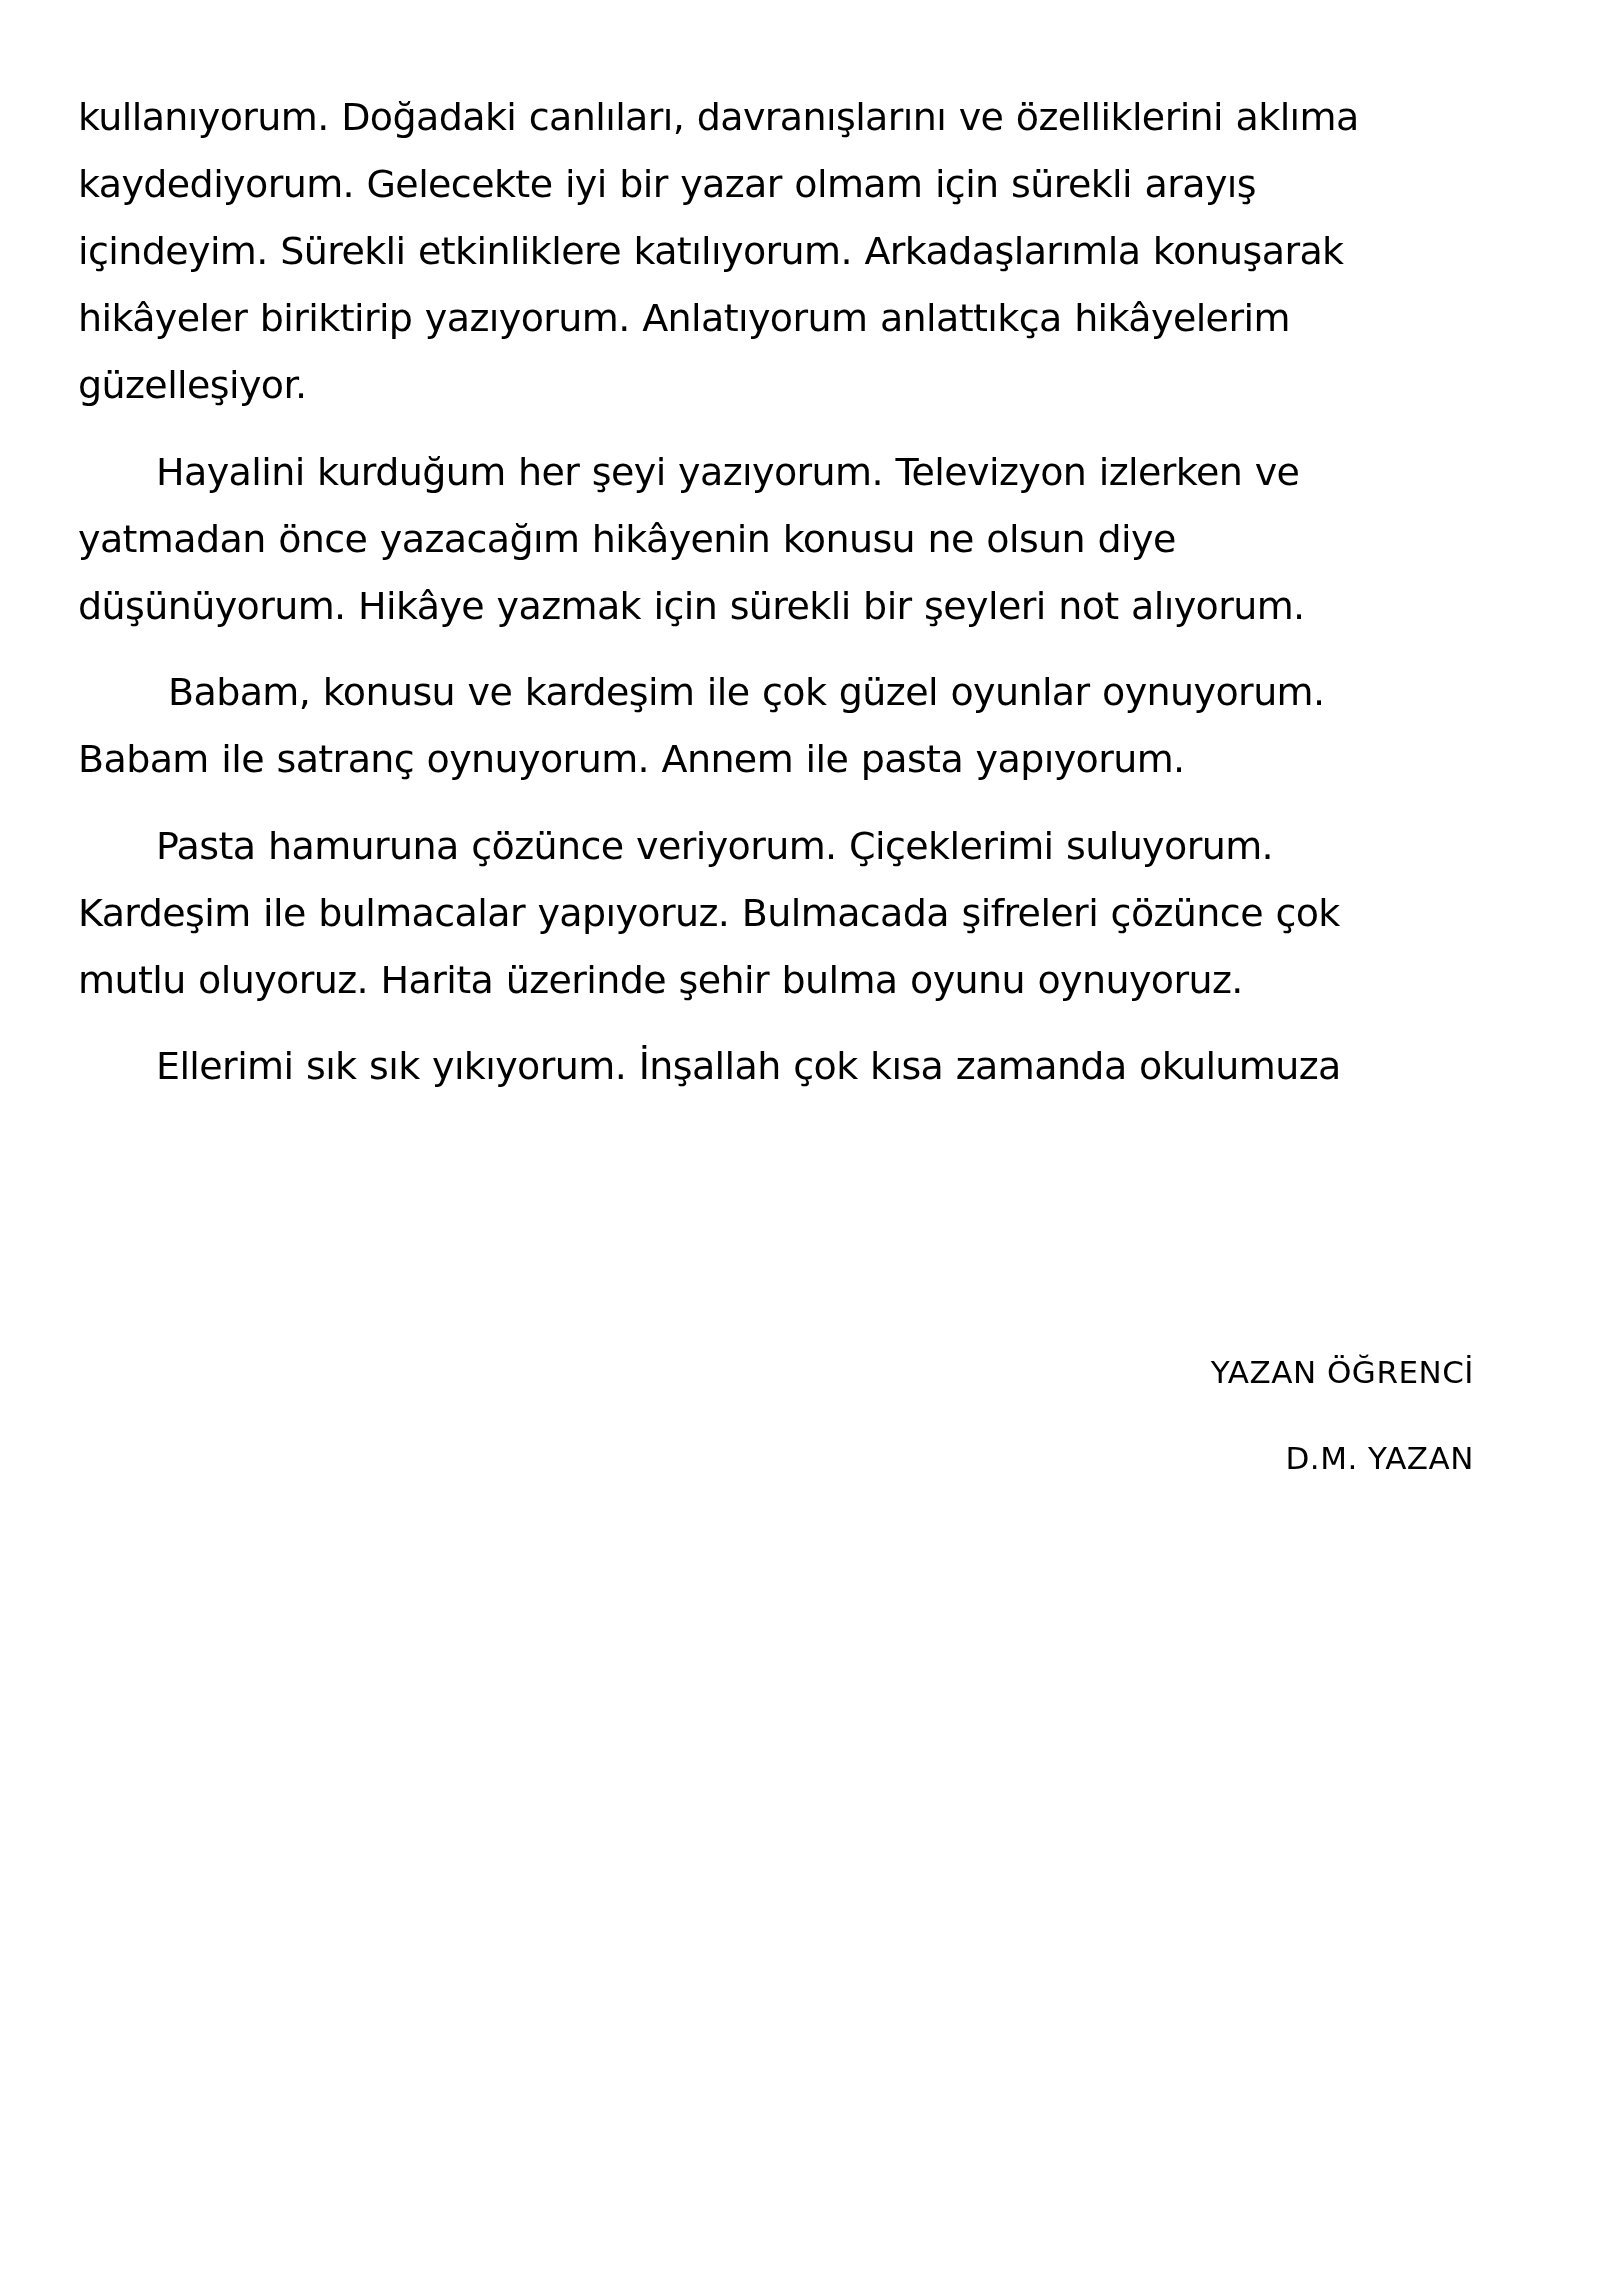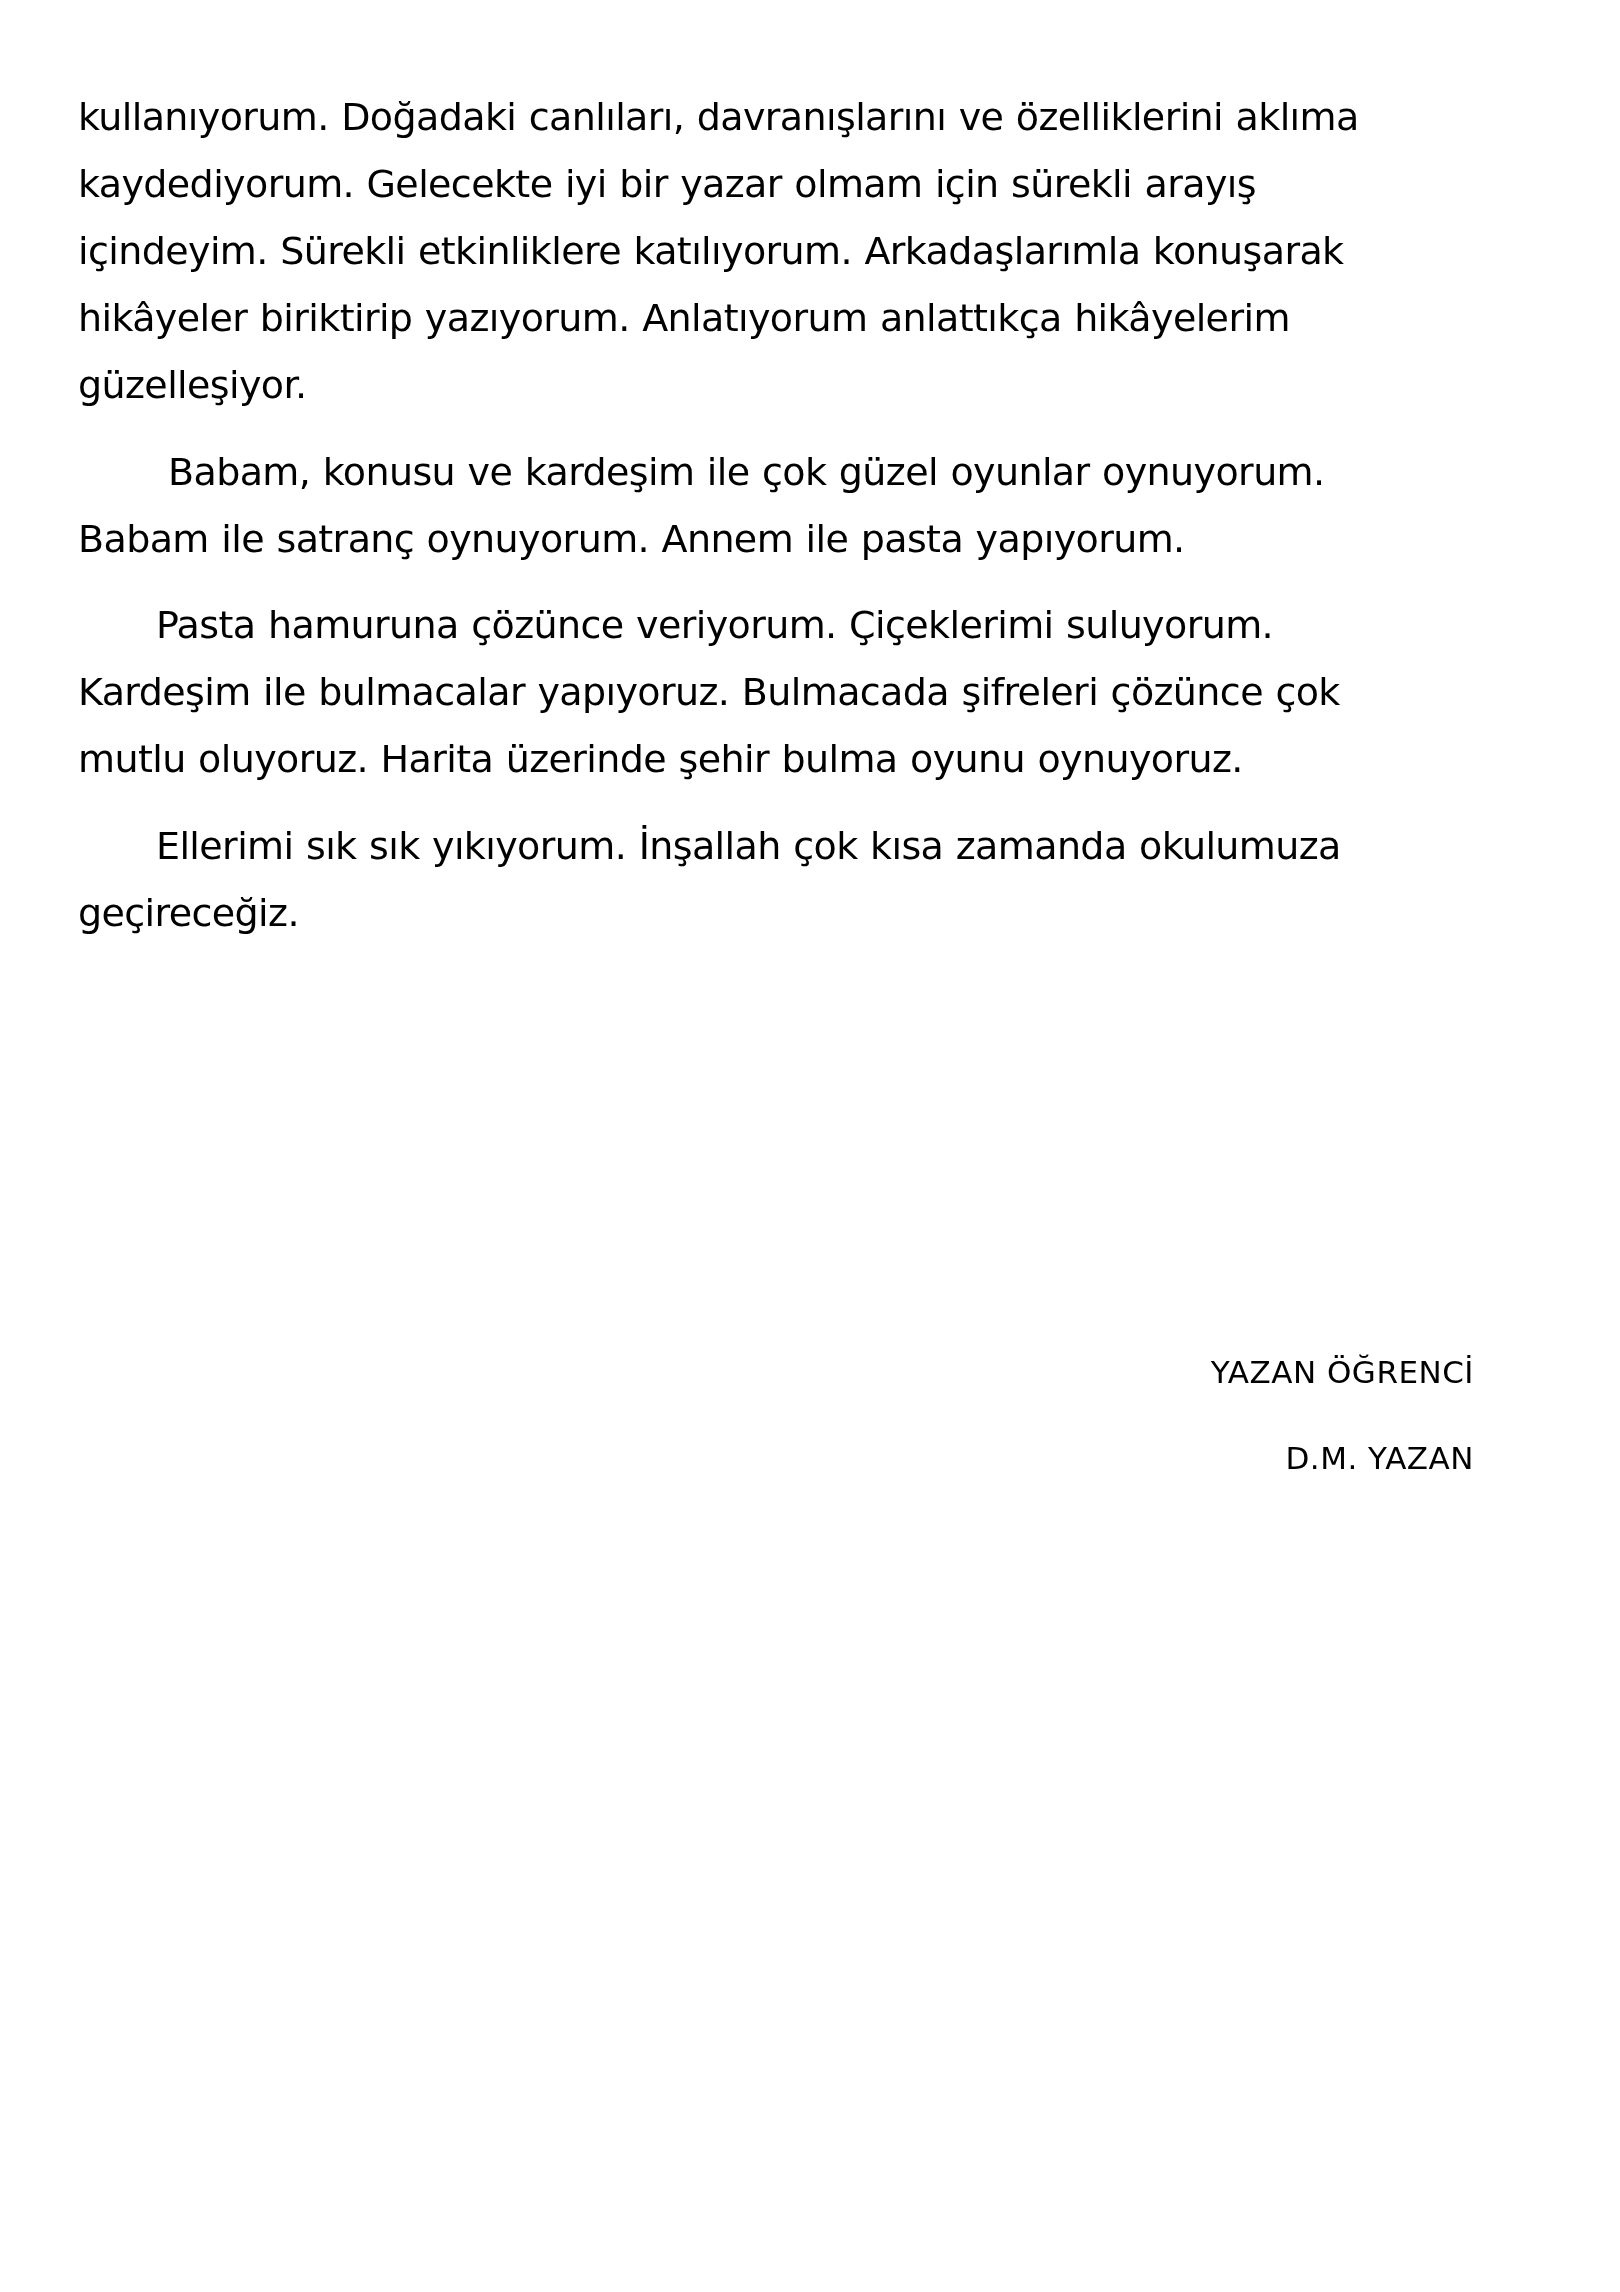--- a/index.html
+++ b/index.html
@@ -68,35 +68,39 @@
   <div class="body-text">
 
     <p class="para">
       <span class="line">kullanıyorum. Doğadaki canlıları, davranışlarını ve özelliklerini aklıma</span>
       <span class="line">kaydediyorum. Gelecekte iyi bir yazar olmam için sürekli arayış</span>
       <span class="line">içindeyim. Sürekli etkinliklere katılıyorum. Arkadaşlarımla konuşarak</span>
       <span class="line">hikâyeler biriktirip yazıyorum. Anlatıyorum anlattıkça hikâyelerim</span>
       <span class="line">güzelleşiyor.</span>
     </p>
 
+    <p class="para">
+      <span class="line indent">Hayalini kurduğum her şeyi yazıyorum. Televizyon izlerken ve</span>
+      <span class="line">yatmadan önce yazacağım hikâyenin konusu ne olsun diye</span>
+      <span class="line">düşünüyorum. Hikâye yazmak için sürekli bir şeyleri not alıyorum.</span>
+    </p>
 
     <p class="para">
       <span class="line indent-wide">Babam, konusu ve kardeşim ile çok güzel oyunlar oynuyorum.</span>
       <span class="line">Babam ile satranç oynuyorum. Annem ile pasta yapıyorum.</span>
     </p>
 
     <p class="para">
       <span class="line indent">Pasta hamuruna çözünce veriyorum. Çiçeklerimi suluyorum.</span>
       <span class="line">Kardeşim ile bulmacalar yapıyoruz. Bulmacada şifreleri çözünce çok</span>
       <span class="line">mutlu oluyoruz. Harita üzerinde şehir bulma oyunu oynuyoruz.</span>
     </p>
 
     <p class="para">
       <span class="line indent">Ellerimi sık sık yıkıyorum. İnşallah çok kısa zamanda okulumuza</span>
-      <span class="line">geçireceğiz.</span>
     </p>
 
   </div>
 
   <div class="signature">
     <span class="sig-line">YAZAN ÖĞRENCİ</span>
     <span class="sig-line">D.M. YAZAN</span>
   </div>
 
 </div>

